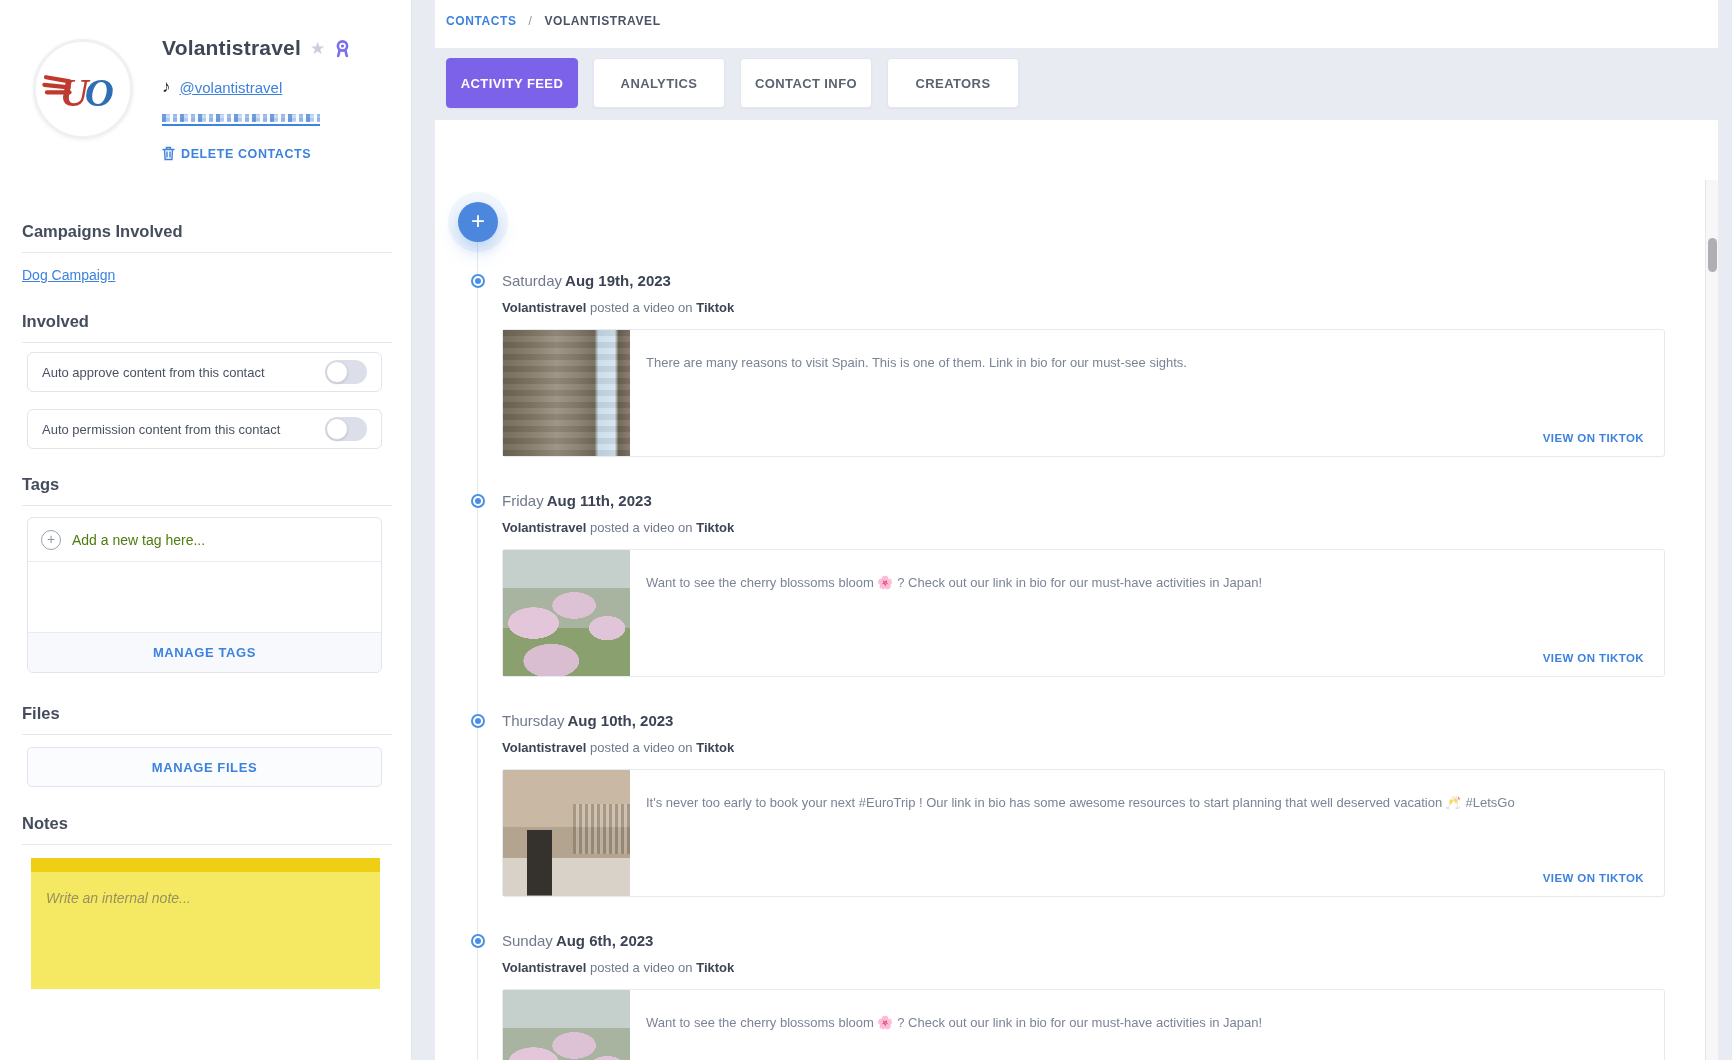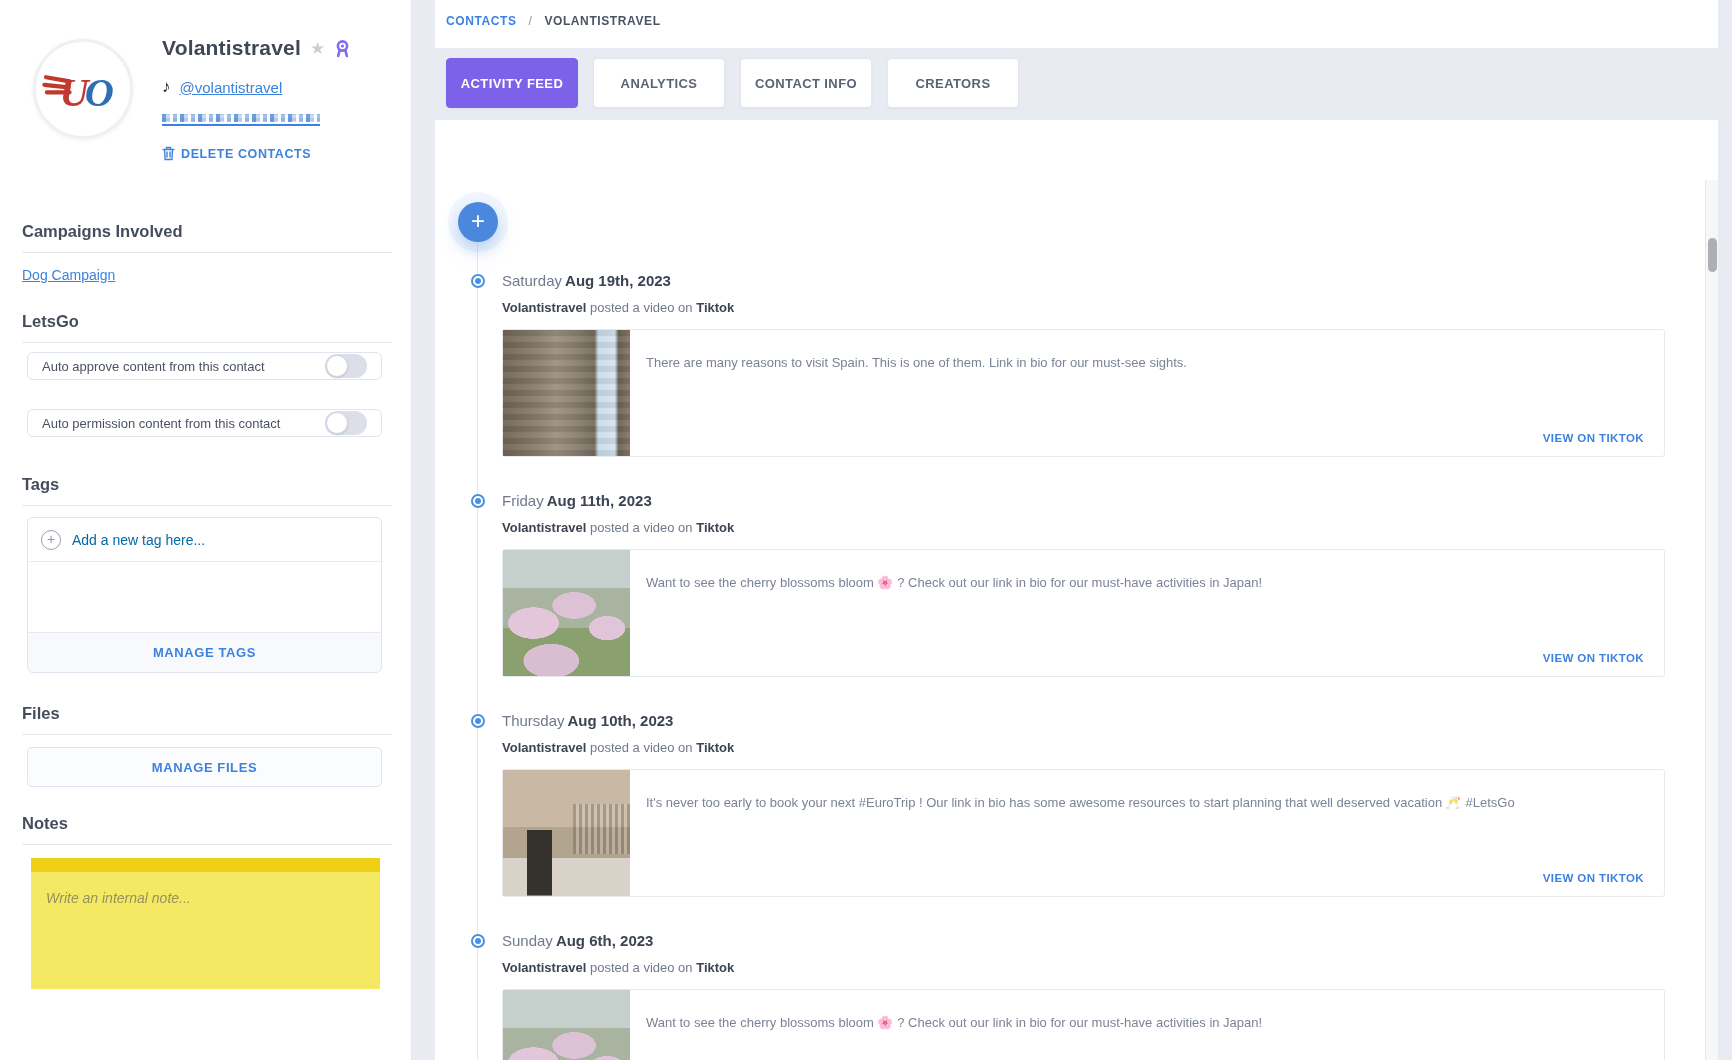--- a/index.html
+++ b/index.html
@@ -28,35 +28,35 @@
       repeating-linear-gradient(0deg, rgba(255,255,255,.45) 0 3px, rgba(70,130,215,.2) 3px 6px);
     background-clip:content-box; }
   .delete-row { margin-top:20px; display:flex; align-items:center; gap:6px;
     color:#3d82dd; font-size:12.5px; font-weight:bold; letter-spacing:.6px; cursor:pointer; }
 
   .side-sec { position:absolute; left:22px; width:370px; }
   .sec-head { font-size:16.5px; font-weight:bold; color:#454d5d; padding-bottom:11px;
     border-bottom:1px solid #e5e8ee; }
   .campaign-link { display:inline-block; margin-top:14px; font-size:14px; }
 
-  .toggle-card { position:absolute; left:27px; width:355px; height:28px;
+  .toggle-card { position:absolute; left:27px; width:355px; height:40px;
     border:1px solid #e0e4ee; border-radius:6px; background:#fff;
     display:flex; align-items:center; padding:0 14px; }
   .toggle-card .lbl { flex:1; font-size:13px; color:#4a5261; }
   .toggle { position:relative; width:42px; height:24px; border-radius:12px; background:#dcdfea; cursor:pointer; }
   .knob { position:absolute; left:1px; top:1px; width:22px; height:22px; border-radius:50%;
     background:#fff; border:1px solid #d3d6e2; box-shadow:0 1px 2px rgba(0,0,0,.12); }
 
   .tagbox { position:absolute; left:27px; width:355px; height:156px;
     border:1px solid #e0e4ee; border-radius:6px; background:#fff; display:flex; flex-direction:column; }
   .tag-input-row { height:44px; display:flex; align-items:center; gap:11px; padding:0 13px;
     border-bottom:1px solid #e8ebf1; }
   .circle-plus { width:20px; height:20px; border-radius:50%; border:1.5px solid #99a1b1;
     color:#8e96a6; font-size:14px; line-height:17px; text-align:center; }
-  .tag-placeholder { font-size:14px; color:#0369a1; }
+  .tag-placeholder { font-size:14px; color:#4d7c0f; }
   .tagbox .spacer { flex:1; }
   .box-footer { height:40px; background:#f8f9fc; border-top:1px solid #e8ebf1;
     border-radius:0 0 6px 6px; display:flex; align-items:center; justify-content:center;
     color:#3d82dd; font-size:13px; font-weight:bold; letter-spacing:.6px; cursor:pointer; }
   .files-btn { position:absolute; left:27px; width:355px; height:40px;
     border:1px solid #e0e4ee; border-radius:5px; background:#fbfcfe;
     display:flex; align-items:center; justify-content:center;
     color:#3d82dd; font-size:13px; font-weight:bold; letter-spacing:.6px; cursor:pointer; }
   .note { position:absolute; left:31px; width:349px; height:131px; background:#f5e964; }
   .note-strip { height:14px; background:#efcf16; }
@@ -166,21 +166,21 @@
       </div>
     </div>
   </div>
 
   <div class="side-sec" style="top:222px;">
     <div class="sec-head">Campaigns Involved</div>
     <a class="blue-link campaign-link">Dog Campaign</a>
   </div>
 
   <div class="side-sec" style="top:312px;">
-    <div class="sec-head">LetsGo</div>
+    <div class="sec-head">Involved</div>
   </div>
   <div class="toggle-card" style="top:352px;">
     <span class="lbl">Auto approve content from this contact</span>
     <span class="toggle">
         <span class="knob"></span>
       </span>
   </div>
   <div class="toggle-card" style="top:409px;">
     <span class="lbl">Auto permission content from this contact</span>
     <span class="toggle">

